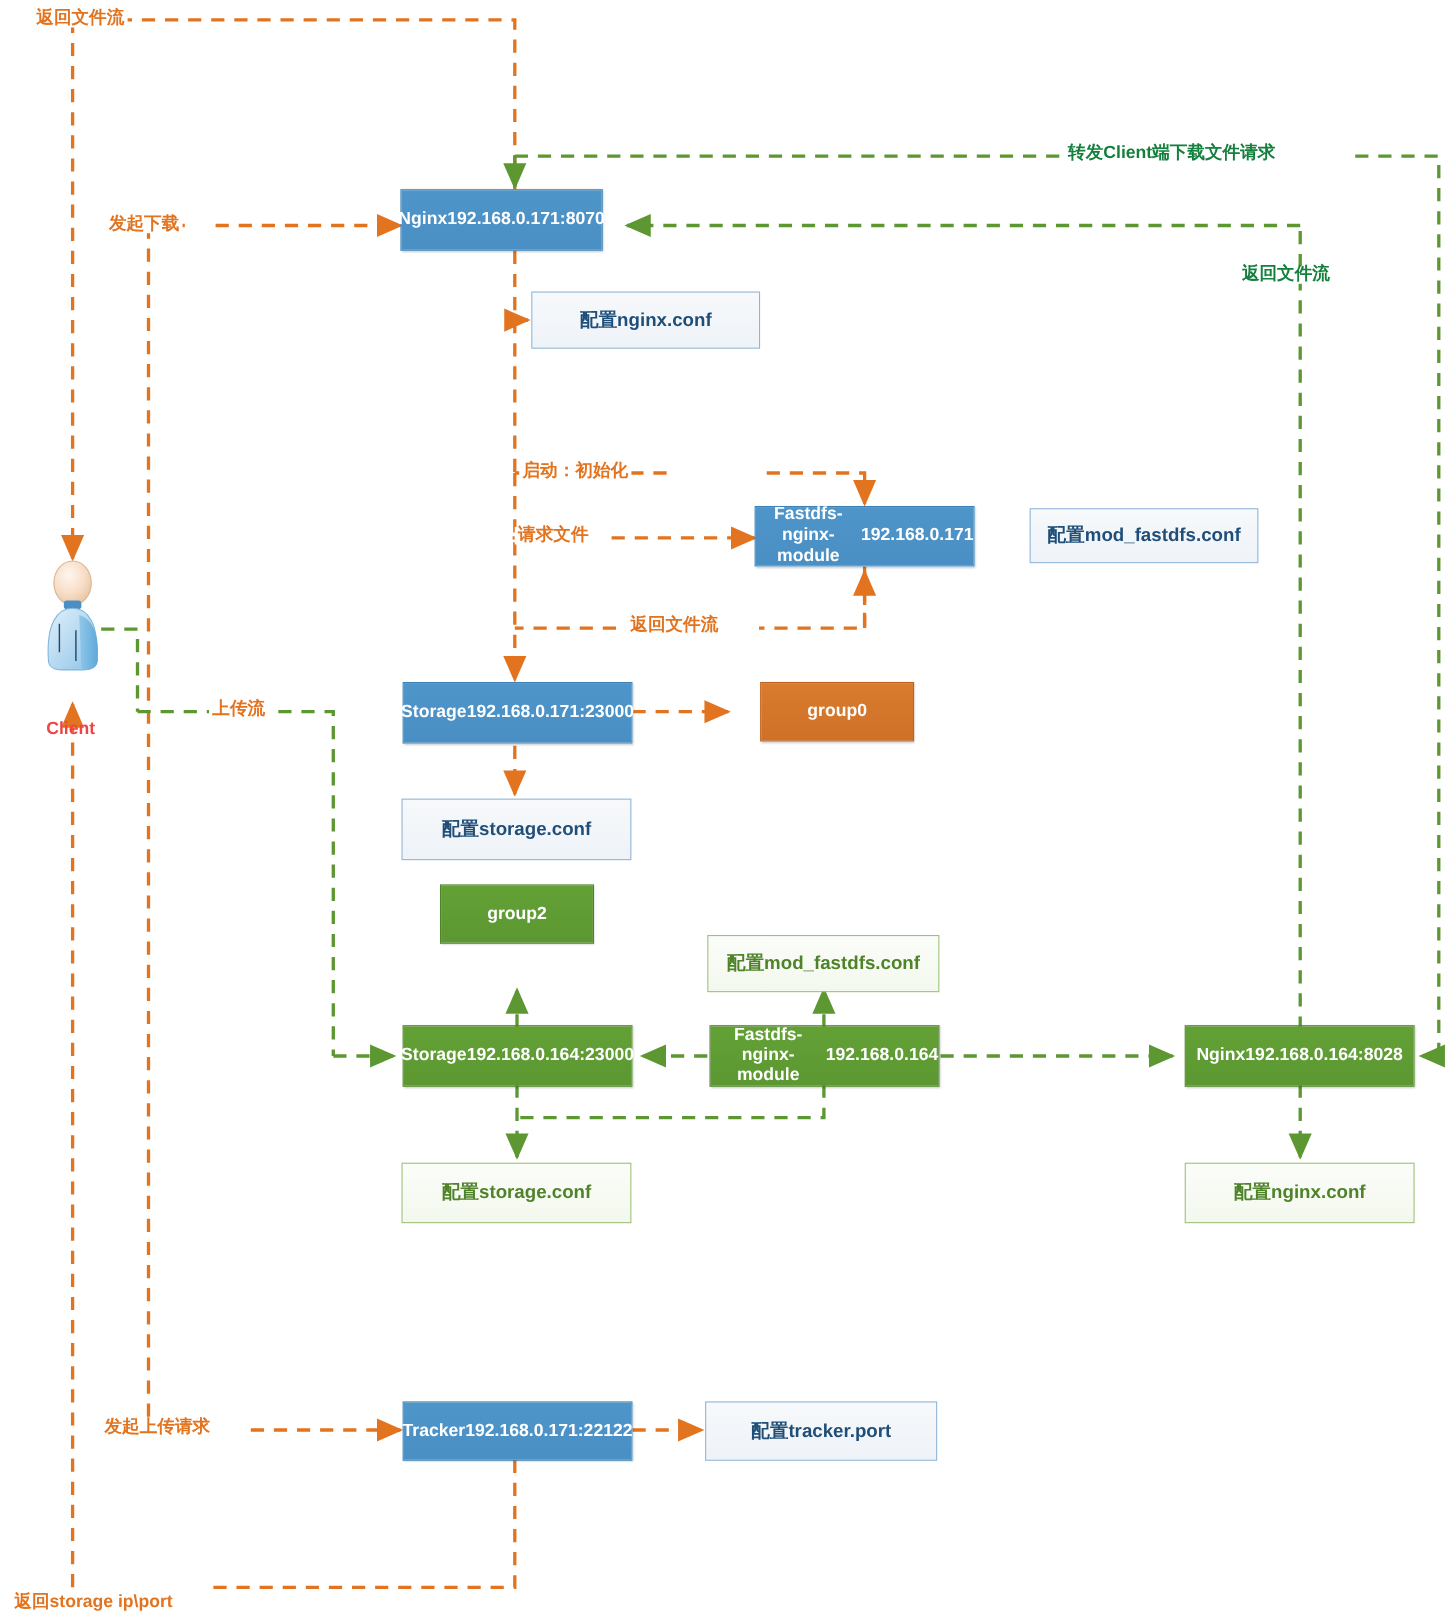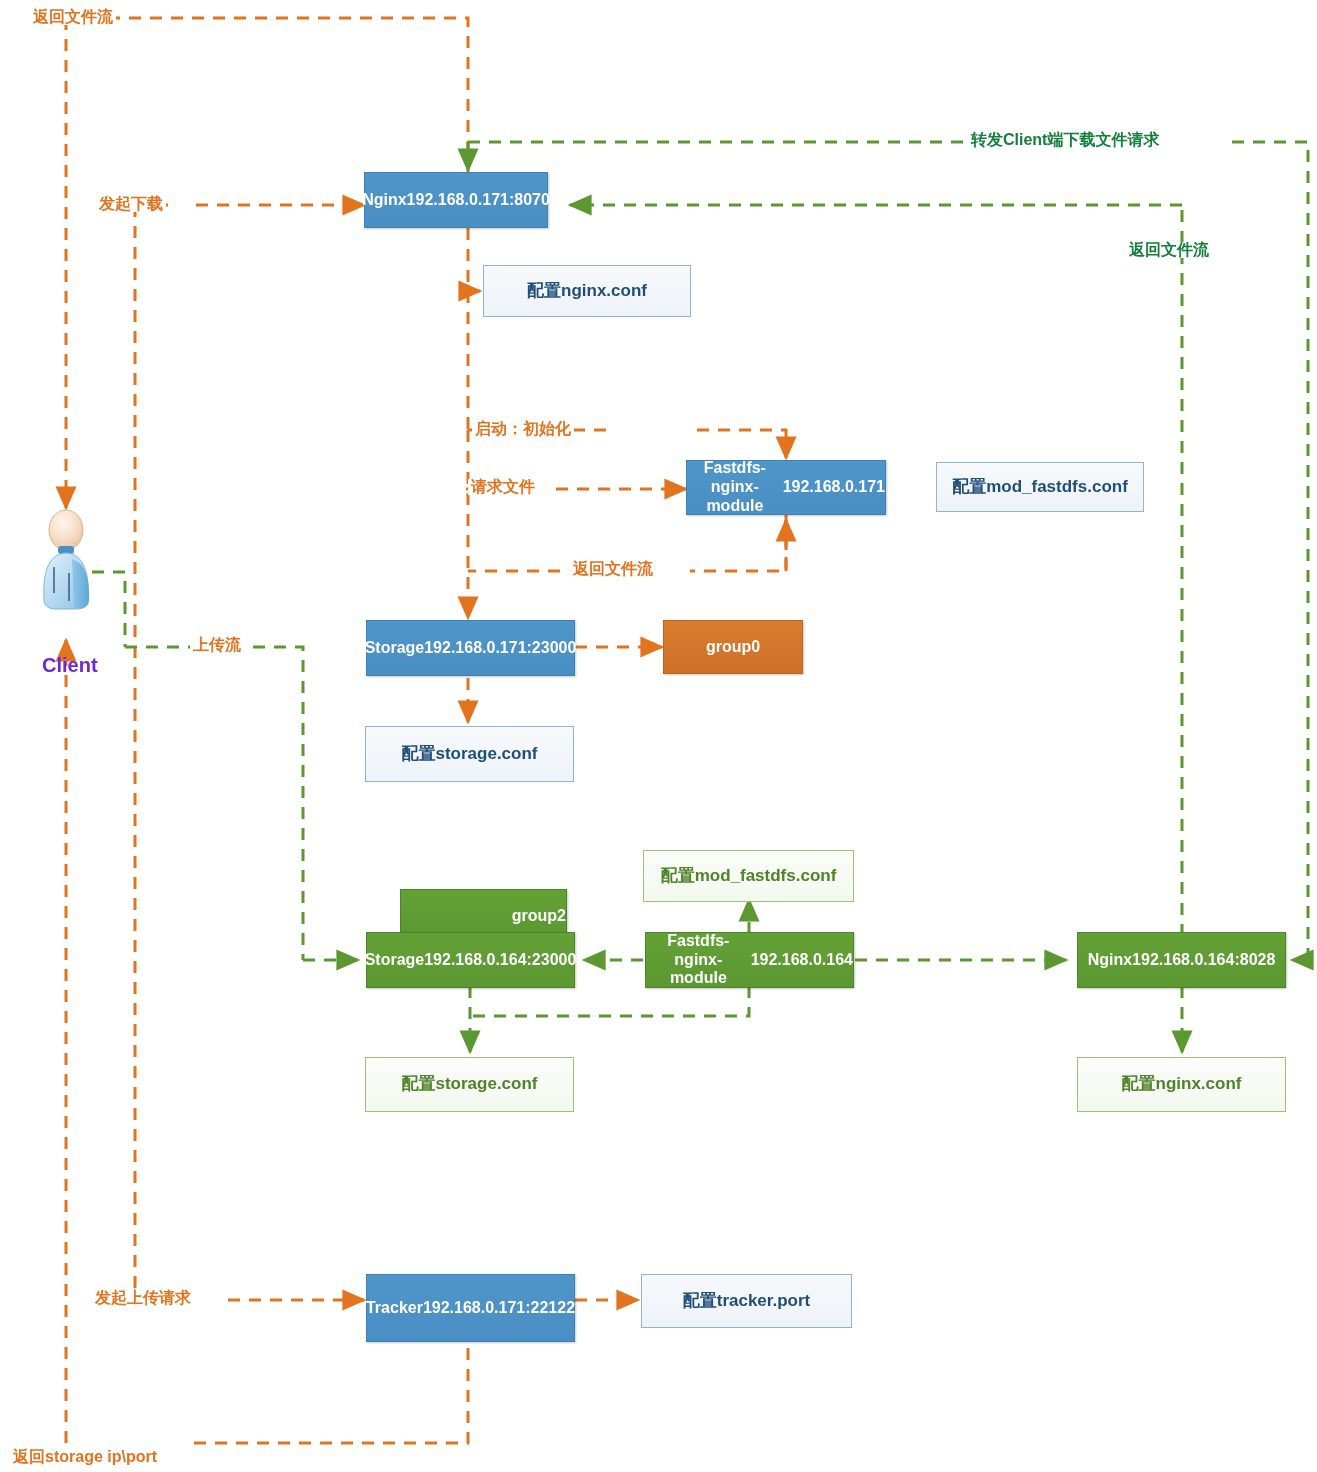--- a/index.html
+++ b/index.html
@@ -26,20 +26,21 @@
     background:linear-gradient(180deg,#63a136 0%,#5c9731 100%);
     color:#ffffff;font-weight:bold;font-size:16px;
     border:1px solid #4e8329;
     box-shadow:1px 1px 2px rgba(0,0,0,.22);
   }
   .box-orange{
     background:linear-gradient(180deg,#d97c2e 0%,#cf7027 100%);
     color:#ffffff;font-weight:bold;font-size:16px;
     border:1px solid #bd6420;
     box-shadow:1px 1px 2px rgba(0,0,0,.22);
+    margin-left:28px;
   }
   
   .box-conf-blue{
     background:linear-gradient(180deg,#f7f9fb 0%,#eef3f8 100%);
     color:#1f4e79;font-weight:bold;font-size:17px;
     border:1px solid #8fb4d6;
   }
   .box-conf-green{
     background:linear-gradient(180deg,#fbfdf9 0%,#f3f8ee 100%);
     color:#4e8329;font-weight:bold;font-size:17px;
@@ -48,21 +49,21 @@
 
   .edge-label{
     position:absolute;font-weight:bold;font-size:16px;white-space:nowrap;
     background:#ffffff;padding:0 3px;line-height:1;
   }
   .lbl-orange{color:#e2731f;}
   .lbl-green{color:#15803d;}
 
   .client-wrap{position:absolute;}
   .client-label{
-    position:absolute;color:#6d28d9;font-weight:bold;font-size:20px;
+    position:absolute;color:#ef4444;font-weight:bold;font-size:16px;
     white-space:nowrap;
   }
 </style>
 </head>
 <body>
 
 <div id="stage">
 
   <svg id="wires" viewBox="0 0 1317 1472">
     <defs>
@@ -192,30 +193,30 @@
   </div>
 
   <div class="node box-orange" style="left:663px;top:620px;width:140px;height:54px;">
     <span>group0</span>
   </div>
 
   <div class="node box-conf-blue" style="left:365px;top:726px;width:209px;height:56px;">
     <span>配置storage.conf</span>
   </div>
 
-  <div class="node box-blue" style="left:366px;top:1274px;width:209px;height:68px;">
+  <div class="node box-blue" style="left:366px;top:1274px;width:209px;height:54px;">
     <span>Tracker</span>
     <span>192.168.0.171:22122</span>
   </div>
 
   <div class="node box-conf-blue" style="left:641px;top:1274px;width:211px;height:54px;">
     <span>配置tracker.port</span>
   </div>
 
-  <div class="node box-green" style="left:400px;top:889px;width:167px;height:54px;justify-content:flex-end;">
+  <div class="node box-green" style="left:400px;top:804px;width:140px;height:54px;">
     <span>group2</span>
   </div>
 
   <div class="node box-conf-green" style="left:643px;top:850px;width:211px;height:52px;">
     <span>配置mod_fastdfs.conf</span>
   </div>
 
   <div class="node box-green" style="left:366px;top:932px;width:209px;height:56px;">
     <span>Storage</span>
     <span>192.168.0.164:23000</span>

